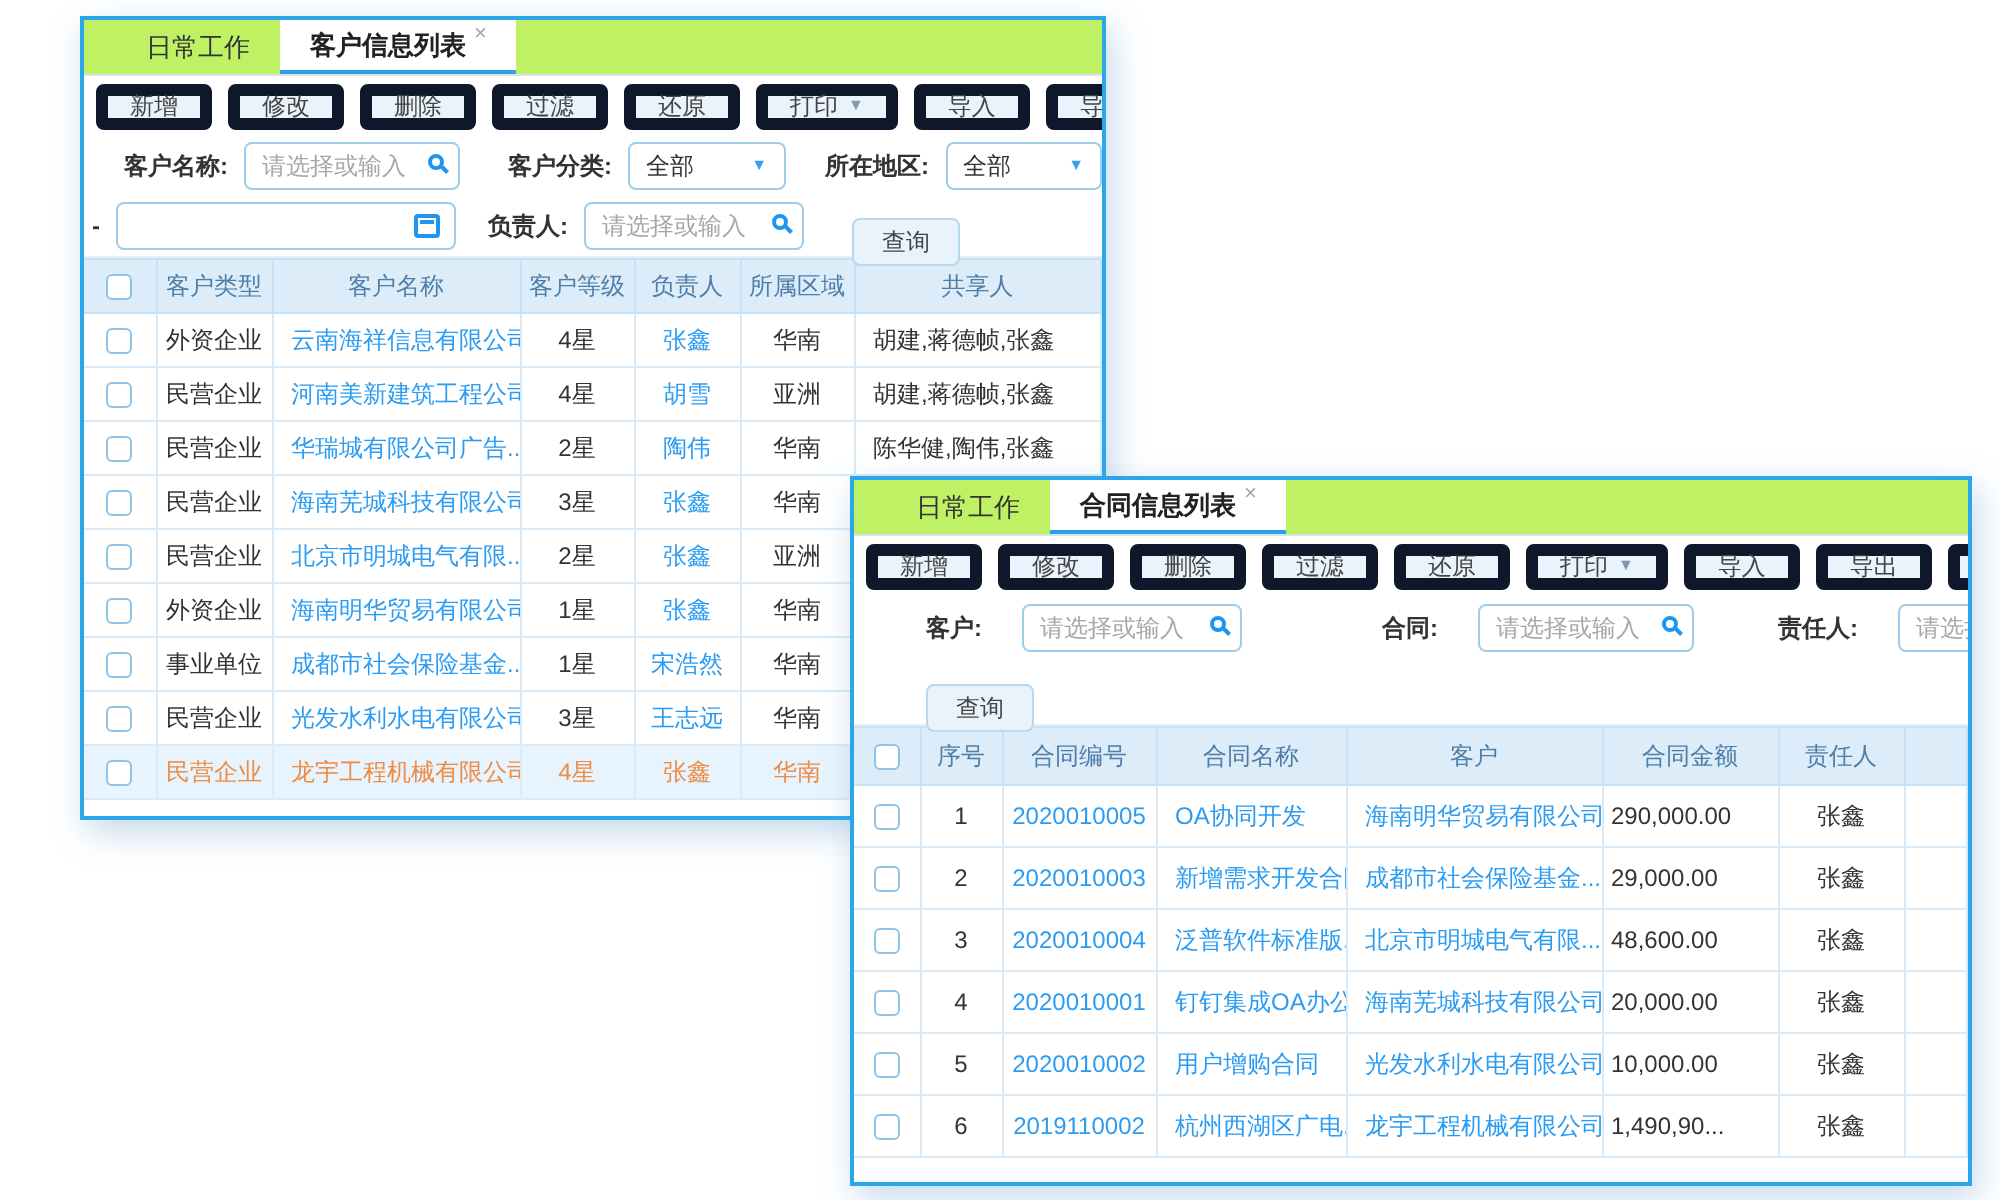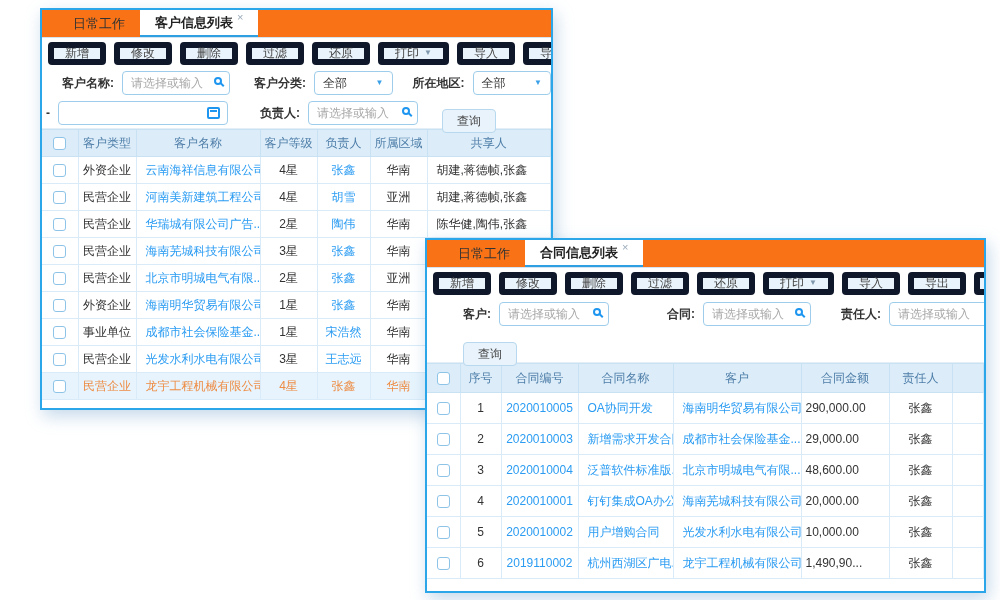--- a/index.html
+++ b/index.html
@@ -3,40 +3,40 @@
 <meta charset="utf-8">
 <style>
   * { margin:0; padding:0; box-sizing:border-box; }
   html,body { width:1000px; height:600px; background:#fff; overflow:hidden;
     font-family:"Liberation Sans","DejaVu Sans",sans-serif; }
   .window { position:absolute; background:#fff; border:2px solid #2BA7E9;
     box-shadow:3px 6px 16px rgba(110,160,205,.40); overflow:hidden; }
   #customer-window { left:40px; top:8px;  width:513px; height:402px; z-index:1; }
   #contract-window { left:425px; top:238px; width:561px; height:355px; z-index:2; }
 
-  .tabbar { height:28px; background:#f97316; border-bottom:1px solid #D5E3F0;
+  .tabbar { height:28px; background:#bef264; border-bottom:1px solid #D5E3F0;
     display:flex; align-items:stretch; padding-left:16px; }
   .tab { display:flex; align-items:center; padding:0 15px; font-size:13px; color:#333; cursor:pointer; }
   .tab.active { background:#fff; font-weight:bold; color:#222;
     border-bottom:2px solid #2E9FE0; }
   .tab .close { color:#9AAABB; font-weight:normal; font-size:11px; margin-left:4px;
     align-self:flex-start; margin-top:2px; line-height:1; }
 
   .toolbar { height:30px; display:flex; align-items:center; gap:8px; padding:0 6px;
     background:#fff; }
   .tbtn { background:#E9F3FB; border:6px solid #0f172a; border-radius:4px; color:#444;
     font-size:12px; height:23px; padding:0 11px; display:inline-flex; align-items:center;
     gap:5px; cursor:pointer; font-family:inherit; white-space:nowrap; }
   .tbtn .caret { display:none; color:#7F98AD; font-size:8px; line-height:1; }
   .tbtn.with-caret .caret { display:inline-block; }
 
   .filters { font-size:12px; border-bottom:1px solid #E4EEF6; }
   .filter-row { display:flex; align-items:center; }
   #customer-window .filter-row { height:30px; }
-  #contract-window .filter-row { height:32px; }
+  #contract-window .filter-row { height:32px;gap:12px; }
   .flabel { font-weight:bold; color:#333; white-space:nowrap; margin-right:8px;text-align:right; }
   .fgroup { position:relative; display:flex; align-items:center; flex:none; }
   input.text { border:1px solid #9ECDEB; border-radius:4px; height:24px; font-size:12px;
     color:#333; padding:0 22px 0 8px; font-family:inherit; outline:none; }
   input.text::placeholder { color:#A8A8A8; }
   .search-icon { position:absolute; right:8px; top:6px; width:8px; height:8px;
     border:2px solid #1E96F0; border-radius:50%; }
   .search-icon::after { content:""; position:absolute; width:2px; height:5px;
     background:#1E96F0; right:-3px; bottom:-4px; transform:rotate(-45deg); }
   .select { border:1px solid #9ECDEB; border-radius:4px; height:24px; width:112px;
@@ -145,21 +145,21 @@
         <span>全部</span>
         <span class="sel-caret">▼</span>
       </span>
     </div>
     <div class="filter-row">
       <span class="flabel" style="margin-left:4px">-</span>
       <span class="fgroup">
         <input class="text" style="width: 170px;" type="text">
         <span class="cal-icon"></span>
       </span>
-      <span class="flabel" style="margin-left:32px">负责人:</span>
+      <span class="flabel" style="margin-left:16px">负责人:</span>
       <span class="fgroup">
         <input class="text" style="width: 110px;" type="text" placeholder="请选择或输入">
         <span class="search-icon"></span>
       </span>
       <button class="qbtn" style="margin-left:24px">查询</button>
     </div>
   </div>
 
   <table>
     <colgroup>

